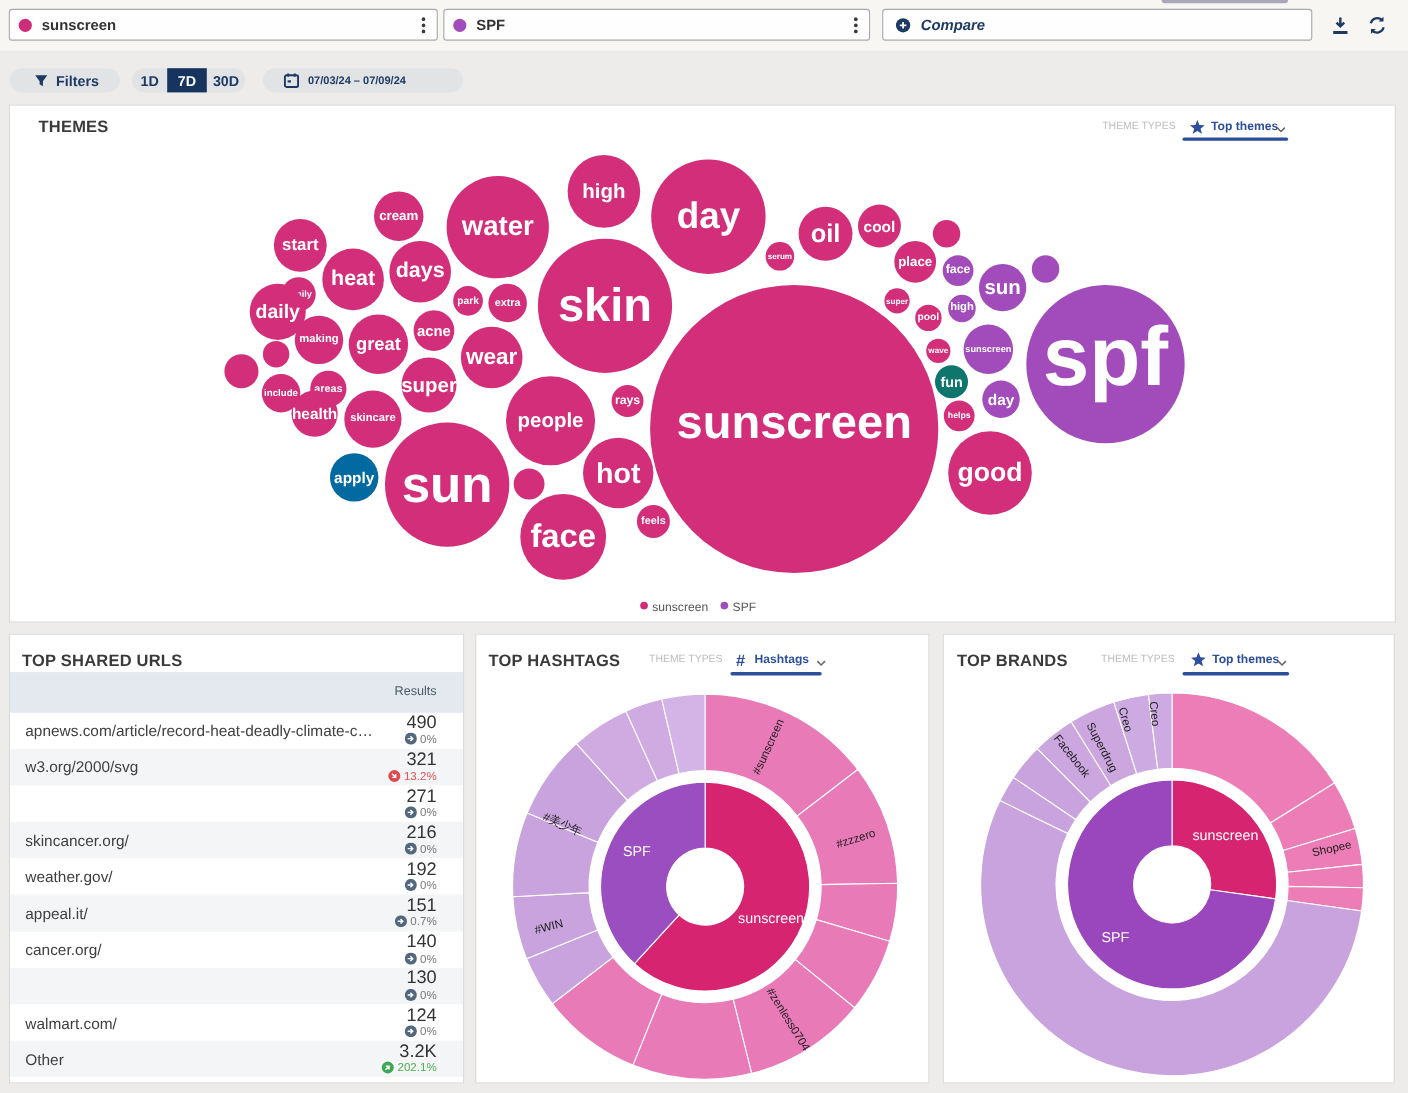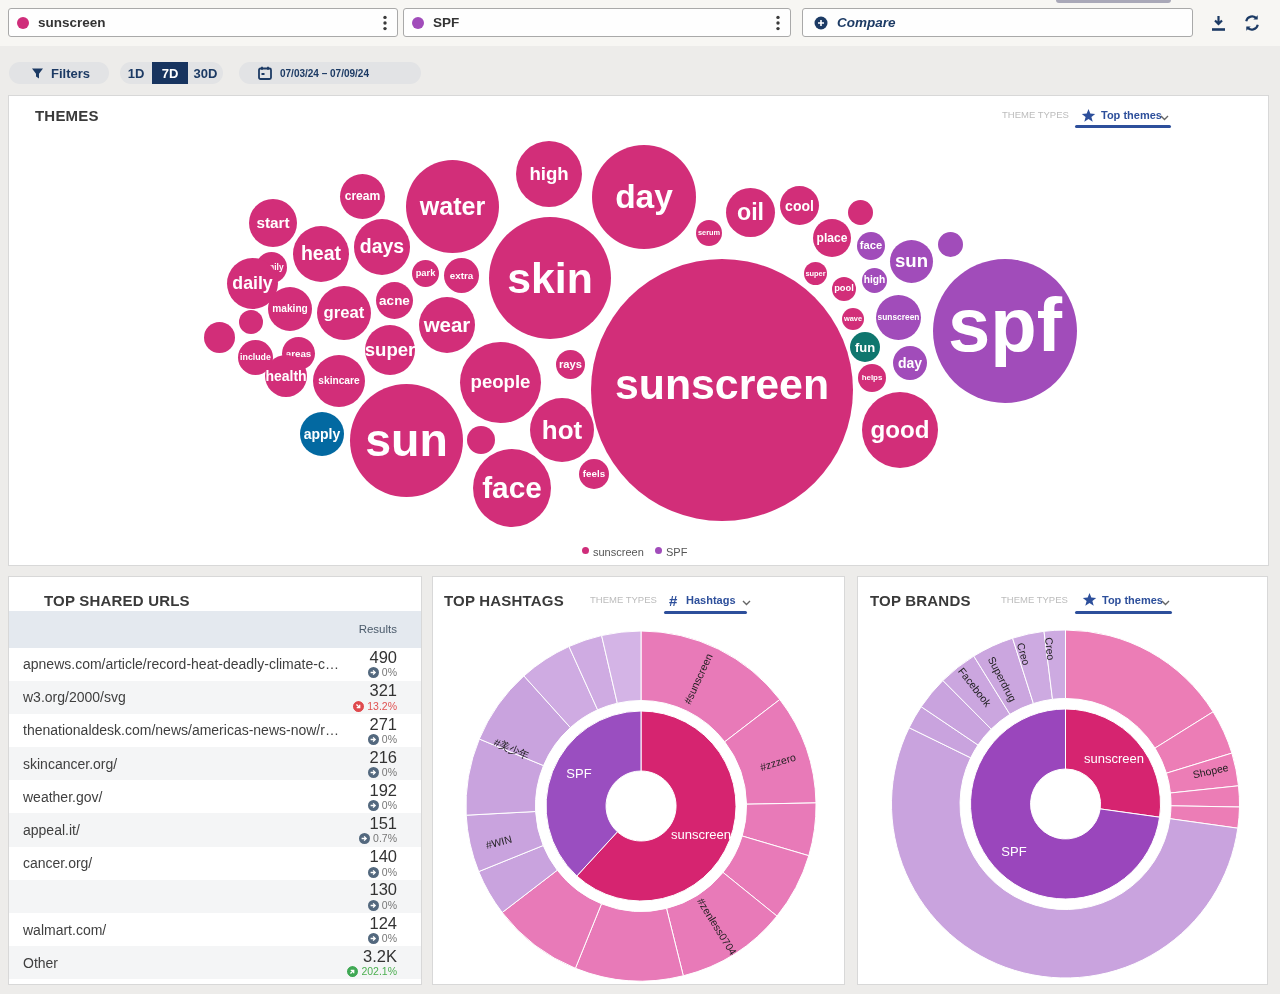--- a/index.html
+++ b/index.html
@@ -1,17 +1,17 @@
 <!DOCTYPE html>
 <html><head><meta charset="utf-8"><style>
 * { margin:0; padding:0; box-sizing:border-box; }
 html,body { width:1280px; height:994px; overflow:hidden; background:#edecea;
   font-family:"Liberation Sans", sans-serif; position:relative; }
 .abs { position:absolute; }
-.card { position:absolute; background:#fff; border:1px solid #d8d8d8;padding-left:24px; }
+.card { position:absolute; background:#fff; border:1px solid #d8d8d8; }
 .b { position:absolute; border-radius:50%; display:flex; align-items:center;
   justify-content:center; color:#fff; line-height:1; font-weight:bold; }
 .inputbox { position:absolute; top:8px; height:29px; background:#fefefe;
   border:1px solid #a9a9a9; border-radius:3px; display:flex; align-items:center; }
 .dot { width:12px; height:12px; border-radius:50%; margin:0 9px 0 8px; }
 .kw { font-size:13.5px; font-weight:bold; color:#333; }
 .kebab { margin-left:auto; margin-right:10px; }
 .pill { position:absolute; top:62px; height:22px; background:#e2e3e5; border-radius:11px;
   display:flex; align-items:center; color:#1c3a64; font-weight:bold; font-size:13px; }
 .hdr { position:absolute; font-size:15px; font-weight:bold; color:#3a3a3a; letter-spacing:.2px; }
@@ -174,21 +174,20 @@
         <div class="url">w3.org/2000/svg</div>
         <div class="num">
           <div class="n1">321</div>
           <div class="n2" style="color:#e05252"><svg width="11" height="11" style="transform:rotate(45deg);vertical-align:-2px">
               <circle cx="5.5" cy="5.5" r="5.5" fill="#df4a4e"></circle>
               <path d="M2.6 5.5h4.4M5.1 3.4l2.1 2.1-2.1 2.1" stroke="#fff" stroke-width="1.3" fill="none"></path>
             </svg> 13.2%</div>
         </div>
       </div>
 <div style="height:33.2px;display:flex;align-items:center;position:relative">
-        <div class="url">thenationaldesk.com/news/americas-news-now/r…</div>
         <div class="num">
           <div class="n1">271</div>
           <div class="n2" style="color:#777"><svg width="11" height="11" style="transform:rotate(0deg);vertical-align:-2px">
               <circle cx="5.5" cy="5.5" r="5.5" fill="#53687e"></circle>
               <path d="M2.6 5.5h4.4M5.1 3.4l2.1 2.1-2.1 2.1" stroke="#fff" stroke-width="1.3" fill="none"></path>
             </svg> 0%</div>
         </div>
       </div>
 <div class="alt" style="height:33.2px;display:flex;align-items:center;position:relative">
         <div class="url">skincancer.org/</div>

